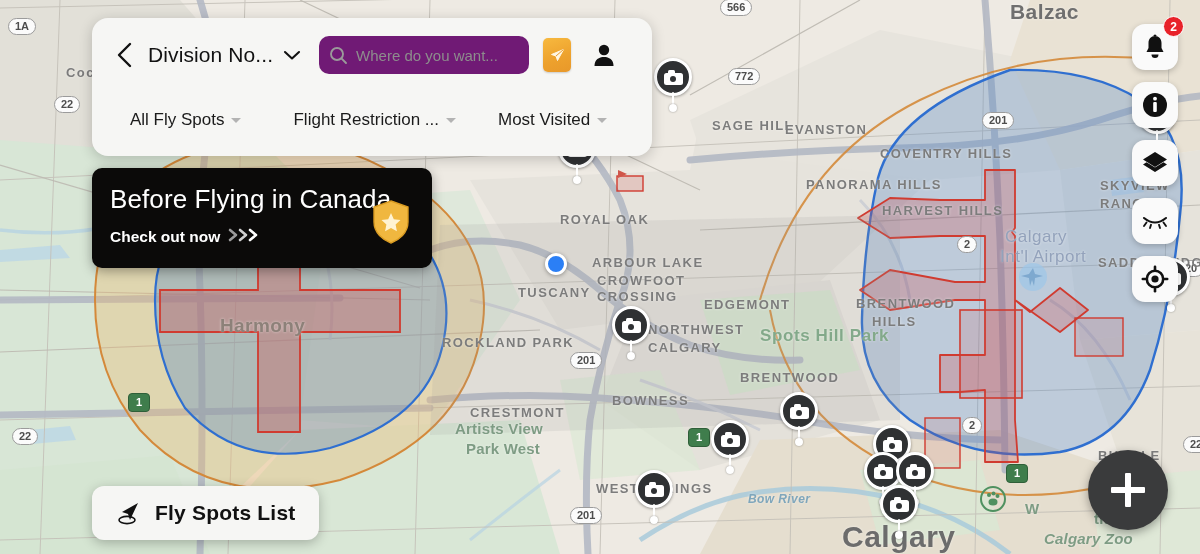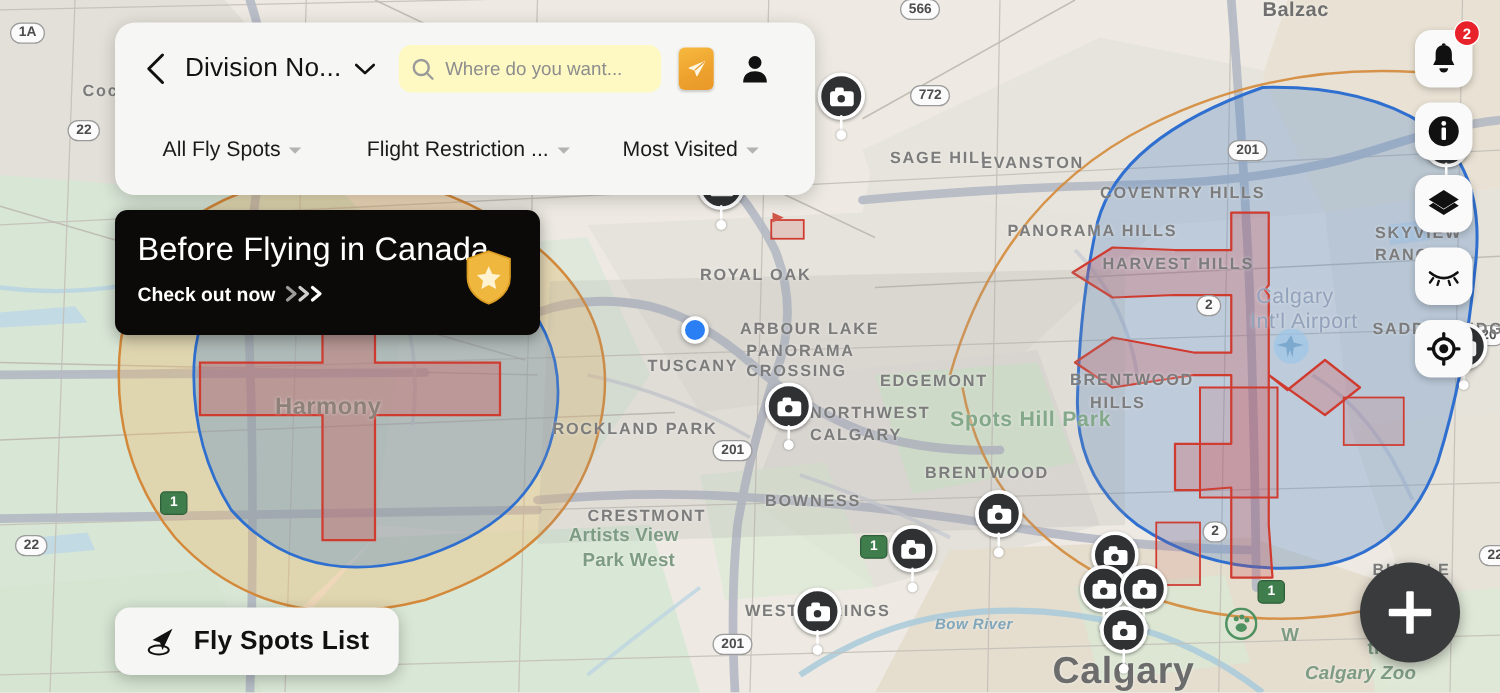--- a/index.html
+++ b/index.html
@@ -15,21 +15,21 @@
   .map { position:absolute; inset:0; background:#efeae2; }
   .map svg { position:absolute; inset:0; }
 
   .maplabel {
     position:absolute; color:#7c7c7c; font-weight:600;
     letter-spacing:1.2px; white-space:nowrap; pointer-events:none;
     text-shadow:0 0 3px rgba(255,255,255,.55);
   }
   .maplabel.place { font-size:13px; letter-spacing:1.4px; }
   .maplabel.city  { font-size:30px; letter-spacing:.5px; color:#6c6c6c; font-weight:600;}
-  .maplabel.town  { font-size:16px; letter-spacing:.4px; color:#6f6f6f; font-weight:600;}
+  .maplabel.town  { font-size:21px; letter-spacing:.4px; color:#6f6f6f; font-weight:600;}
   .maplabel.park  { font-size:17px; letter-spacing:.6px; color:#83a98a; font-weight:600;}
   .maplabel.greenname { font-size:15px; letter-spacing:.2px; color:#7e9c84; font-weight:600;}
   .maplabel.water { font-size:12px; letter-spacing:.4px; color:#7fa6bb; font-style:italic; font-weight:600;}
   .maplabel.airport { font-size:17px; letter-spacing:.5px; color:#93a2bb; font-weight:500; line-height:1.15;}
   .maplabel.zone  { font-size:19px; letter-spacing:.4px; color:#8d8179; font-weight:700;margin-left:12px;}
 
   
   .shield {
     position:absolute; background:#fbfbfb; border:1.4px solid #9b9b9b;
     border-radius:9px; color:#4d4d4d; font-size:11px; font-weight:700;
@@ -78,21 +78,21 @@
     position:absolute; left:92px; top:18px; width:560px; height:138px;
     background:#f6f6f4; border-radius:16px;
     box-shadow:0 3px 14px rgba(0,0,0,.20);
     display:flex; flex-direction:column;
   }
   .toprow { height:74px; display:flex; align-items:center; padding:0 16px; }
   .backbtn { width:34px; height:34px; display:flex; align-items:center; justify-content:center; cursor:pointer; }
   .region { display:flex; align-items:center; gap:10px; margin-left:6px; cursor:pointer; }
   .region-name { font-size:21px; color:#121212; font-weight:400; letter-spacing:.1px; }
   .search {
-    margin-left:18px; width:210px; height:38px; background:#fef9c3; border-radius:10px;
+    margin-left:18px; width:210px; height:38px; background:#701a75; border-radius:10px;
     display:flex; align-items:center; padding:0 10px; gap:8px; cursor:text;
   }
   .search-ph { color:#8d8d8d; font-size:15px; white-space:nowrap; overflow:hidden; }
   .flybtn {
     margin-left:14px; width:28px; height:34px; border-radius:5px; cursor:pointer;
     background:linear-gradient(160deg,#f7b93f 0%,#eda12d 60%,#e8982a 100%);
     display:flex; align-items:center; justify-content:center;
     box-shadow:0 1px 2px rgba(0,0,0,.18);
   }
   .avatar { margin-left:18px; width:30px; height:30px; display:flex; align-items:center; justify-content:center; cursor:pointer;}
@@ -326,21 +326,21 @@
         <div class="maplabel place" style="left: 712px; top: 118px;">SAGE HILL</div>
         <div class="maplabel place" style="left: 785px; top: 122px;">EVANSTON</div>
         <div class="maplabel place" style="left: 880px; top: 146px;">COVENTRY HILLS</div>
         <div class="maplabel place" style="left: 806px; top: 177px;">PANORAMA HILLS</div>
         <div class="maplabel place" style="left: 882px; top: 203px;">HARVEST HILLS</div>
         <div class="maplabel place" style="left: 1100px; top: 178px;">SKYVIEW</div>
         <div class="maplabel place" style="left: 1100px; top: 196px;">RANCH</div>
         <div class="maplabel place" style="left: 1098px; top: 255px;">SADDLE RIDGE</div>
         <div class="maplabel place" style="left: 560px; top: 212px;">ROYAL OAK</div>
         <div class="maplabel place" style="left: 592px; top: 255px;">ARBOUR LAKE</div>
-        <div class="maplabel place" style="left: 597px; top: 273px;">PANORAMA</div>
+        <div class="maplabel place" style="left: 597px; top: 273px;">CROWFOOT</div>
         <div class="maplabel place" style="left: 597px; top: 289px;">CROSSING</div>
         <div class="maplabel place" style="left: 518px; top: 285px;">TUSCANY</div>
         <div class="maplabel place" style="left: 704px; top: 297px;">EDGEMONT</div>
         <div class="maplabel place" style="left: 442px; top: 335px;">ROCKLAND PARK</div>
         <div class="maplabel place" style="left: 648px; top: 322px;">NORTHWEST</div>
         <div class="maplabel place" style="left: 648px; top: 340px;">CALGARY</div>
         <div class="maplabel place" style="left: 856px; top: 296px;">BRENTWOOD</div>
         <div class="maplabel place" style="left: 872px; top: 314px;">HILLS</div>
         <div class="maplabel park" style="left: 760px; top: 326px;">Spots Hill Park</div>
         <div class="maplabel place" style="left: 740px; top: 370px;">BRENTWOOD</div>

